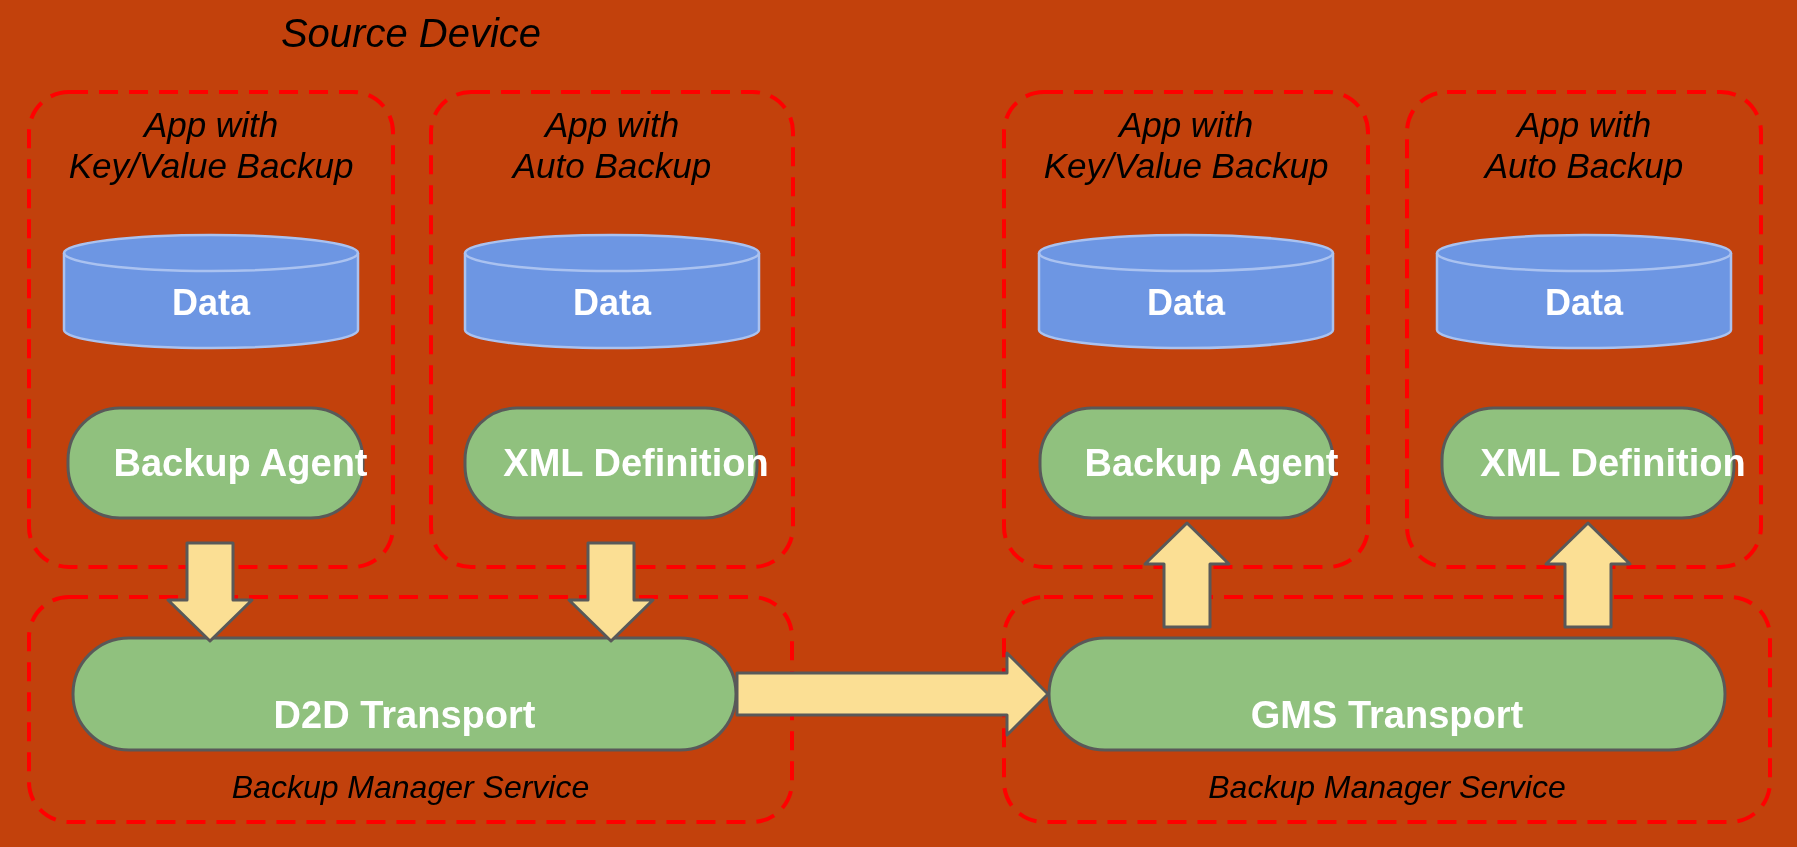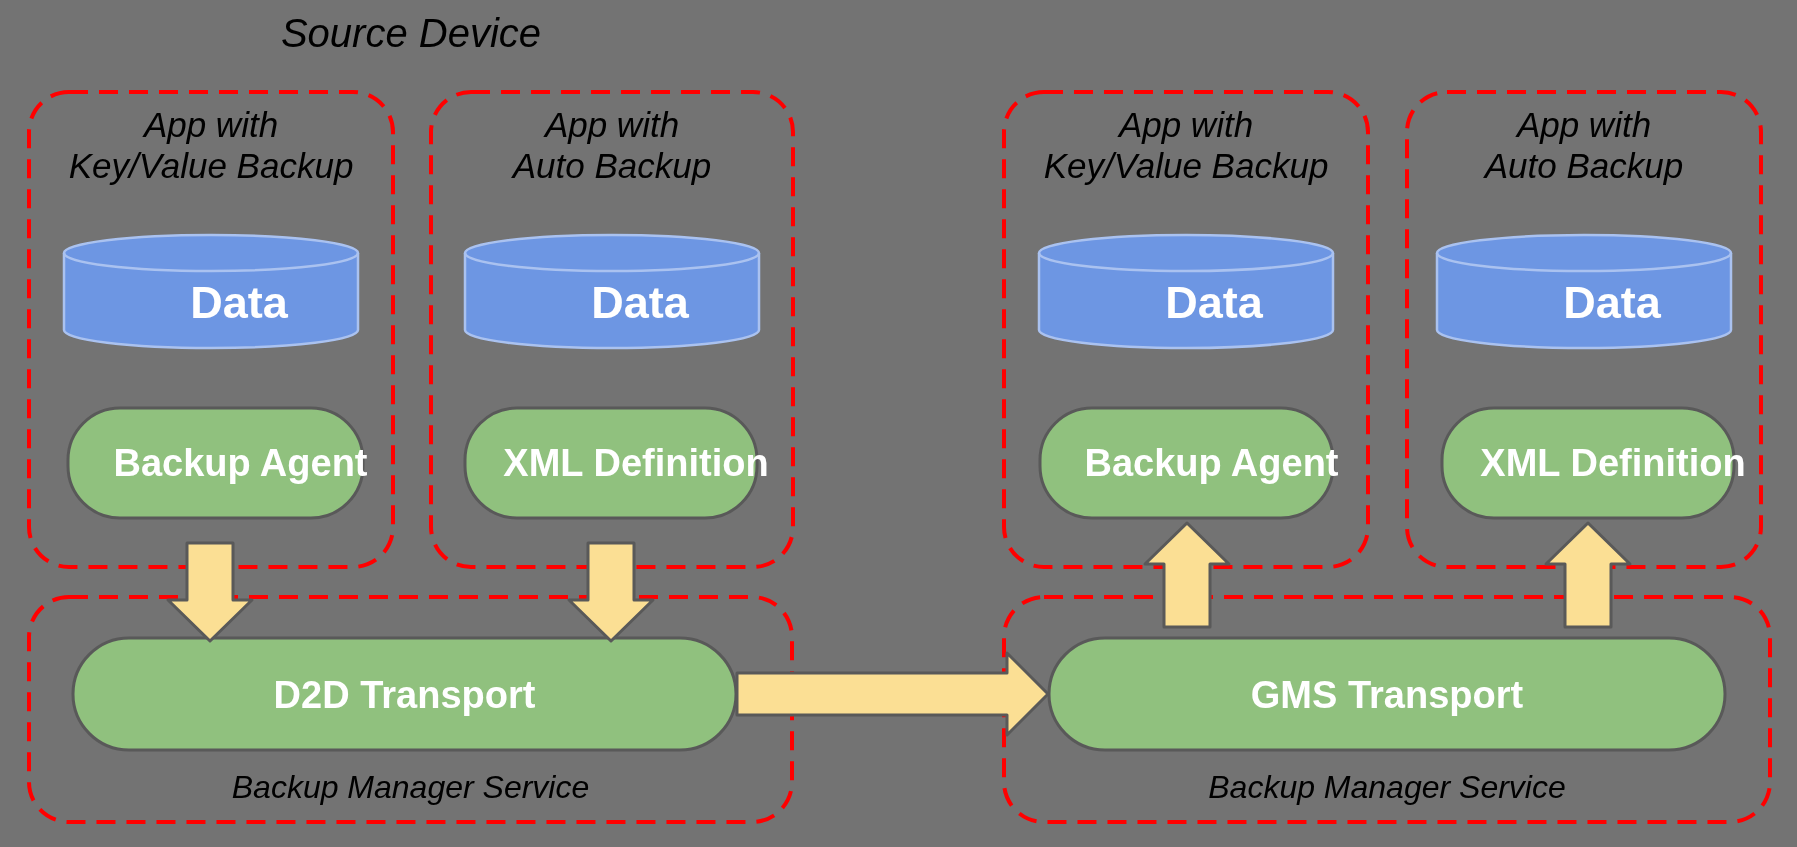--- a/index.html
+++ b/index.html
@@ -1,33 +1,33 @@
 <!DOCTYPE html>
 <html style="--box-dash: #ff0000; --pill-fill: #90c17e; --pill-stroke: #595959; --cylinder-fill: #6d96e3; --cylinder-stroke: #aac2f0; --arrow-fill: #fbdf94; --arrow-stroke: #595959; --label-dark: #000000; --label-light: #ffffff;"><head>
 <meta charset="utf-8">
 <style>
   html,body{margin:0;padding:0;background:#fff;}
   #stage{
-    position:relative;width:1797px;height:847px;background:#737373;
+    position:relative;width:1797px;height:847px;background:#c2410c;
     font-family:"Liberation Sans", sans-serif;overflow:hidden;
   }
   #shapes{position:absolute;left:0;top:0;width:100%;height:100%;}
 
   .dashed-box{fill:none;stroke:var(--box-dash,#ff0000);stroke-width:4;stroke-dasharray:19 11;}
   .cyl{fill:var(--cylinder-fill,#6d96e3);stroke:var(--cylinder-stroke,#aac2f0);stroke-width:2.5;}
   .cyl-seam{fill:none;stroke:var(--cylinder-stroke,#aac2f0);stroke-width:2.5;}
   .pill{fill:var(--pill-fill,#90c17e);stroke:var(--pill-stroke,#595959);stroke-width:3;}
   .arrow{fill:var(--arrow-fill,#fbdf94);stroke:var(--arrow-stroke,#595959);stroke-width:3;stroke-linejoin:round;}
 
   .lbl{position:absolute;text-align:center;color:var(--label-dark,#000);}
   .device-title{top:10px;font-size:40px;font-style:italic;line-height:46px;}
   .app-title{top:104px;font-size:35px;font-style:italic;line-height:41px;white-space:pre-line;}
-  .data-label{top:284px;font-size:45px;font-weight:bold;color:var(--label-light,#fff);line-height:38px;padding-left:28px;}
+  .data-label{top:284px;font-size:36px;font-weight:bold;color:var(--label-light,#fff);line-height:38px;}
   .pill-label{top:440px;font-size:38px;font-weight:bold;color:var(--label-light,#fff);line-height:46px;padding-left:25px;}
-  .transport-label{top:672px;font-size:38px;font-weight:bold;color:var(--label-light,#fff);line-height:46px;}
+  .transport-label{top:692px;font-size:38px;font-weight:bold;color:var(--label-light,#fff);line-height:46px;}
   .bms-label{top:764px;font-size:32px;font-style:italic;line-height:46px;}
 </style>
 </head>
 <body>
 
 <div id="stage">
 
   <svg id="shapes" viewBox="0 0 1797 847" xmlns="http://www.w3.org/2000/svg">
 
     <rect class="dashed-box" x="29" y="92" width="364" height="475" rx="40"></rect>

